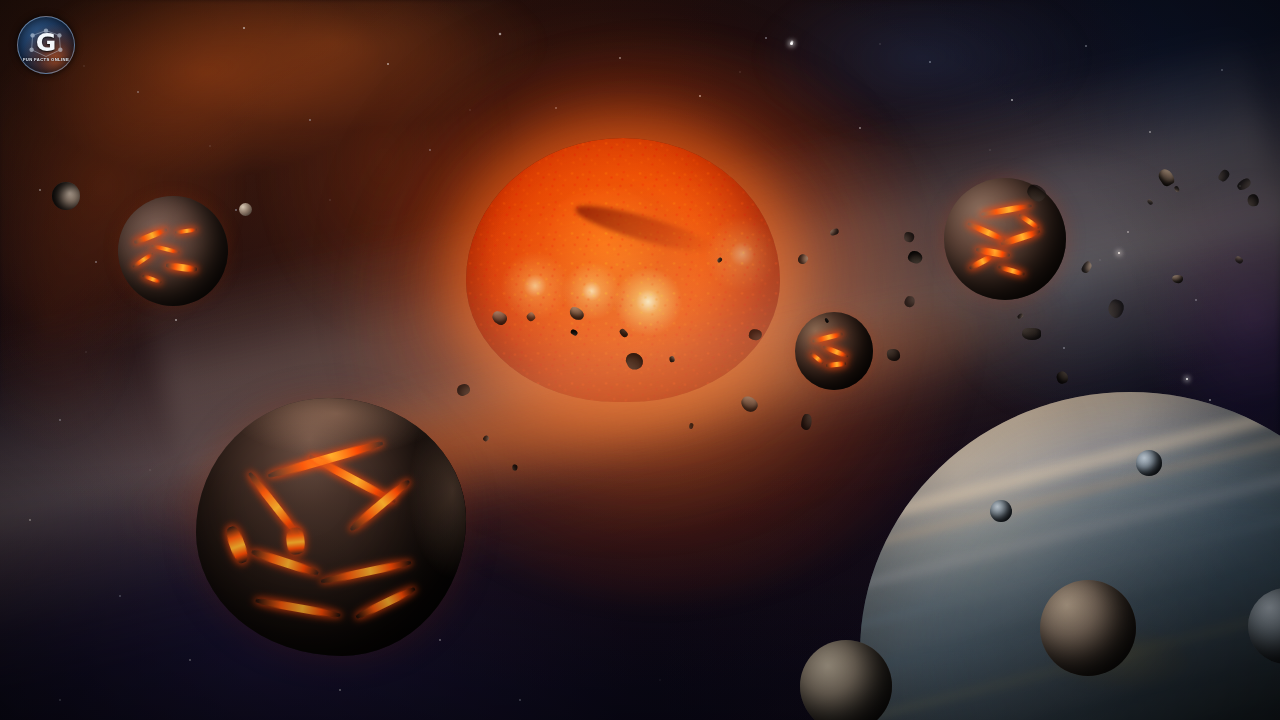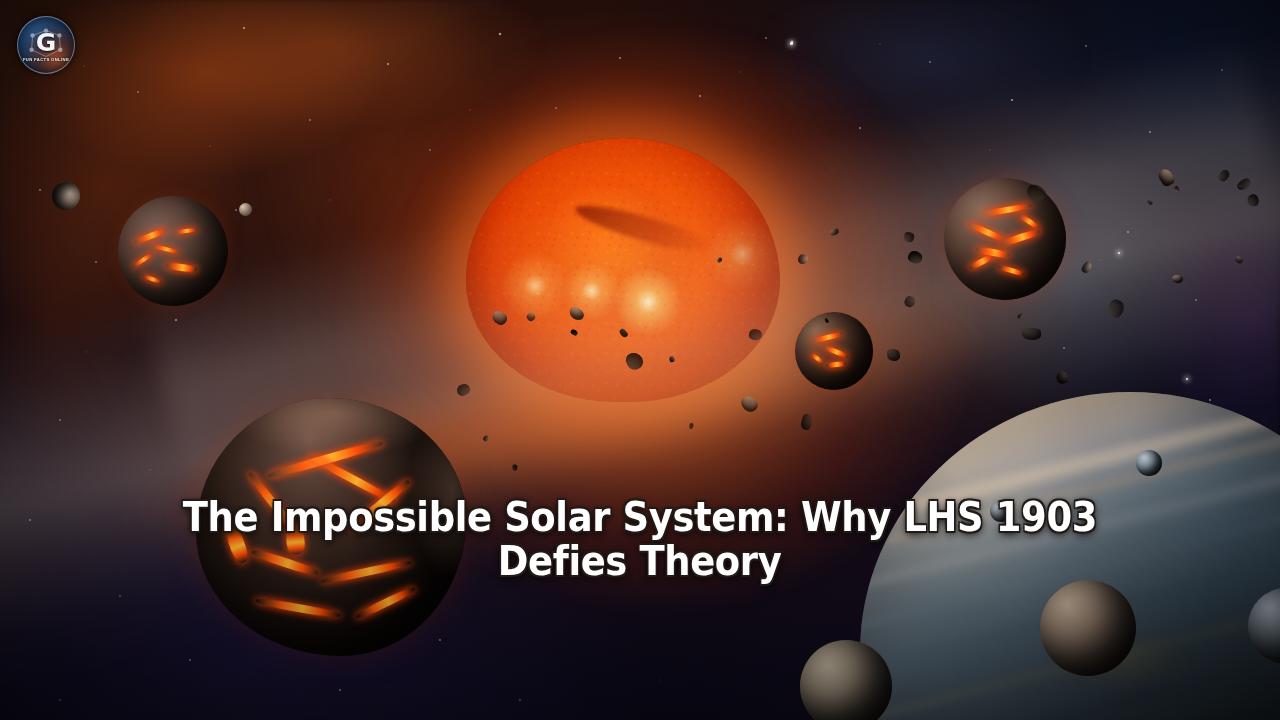--- a/index.html
+++ b/index.html
@@ -586,18 +586,14 @@
         <circle cx="24" cy="9" r="2.3"></circle>
         <circle cx="38" cy="14" r="2.3"></circle>
         <circle cx="9" cy="29" r="2.3"></circle>
         <circle cx="39" cy="29" r="2.3"></circle>
       </g>
     </svg>
     <div class="g-letter">G</div>
     <div class="brand">FUN FACTS ONLINE</div>
   </div>
 
-  <div id="title-block">
-    <div class="title-text">The Impossible Solar System: Why LHS 1903</div><br>
-    <div class="title-text">Defies Theory</div>
-  </div>
 
 </div>
 
 </body></html>

